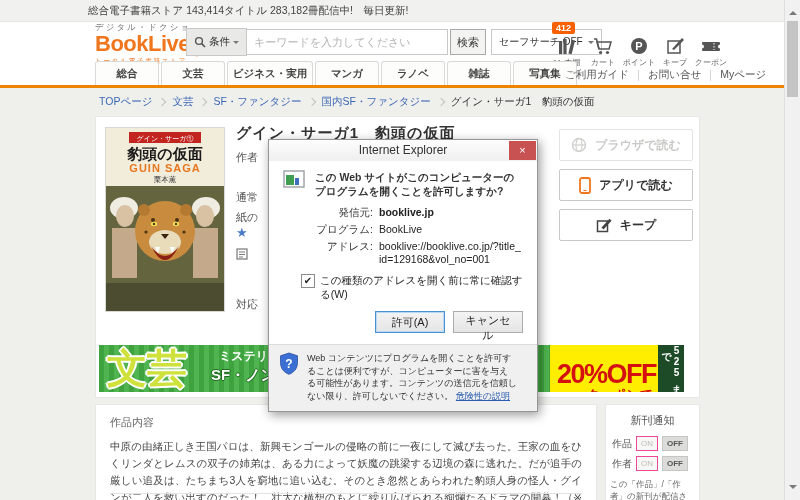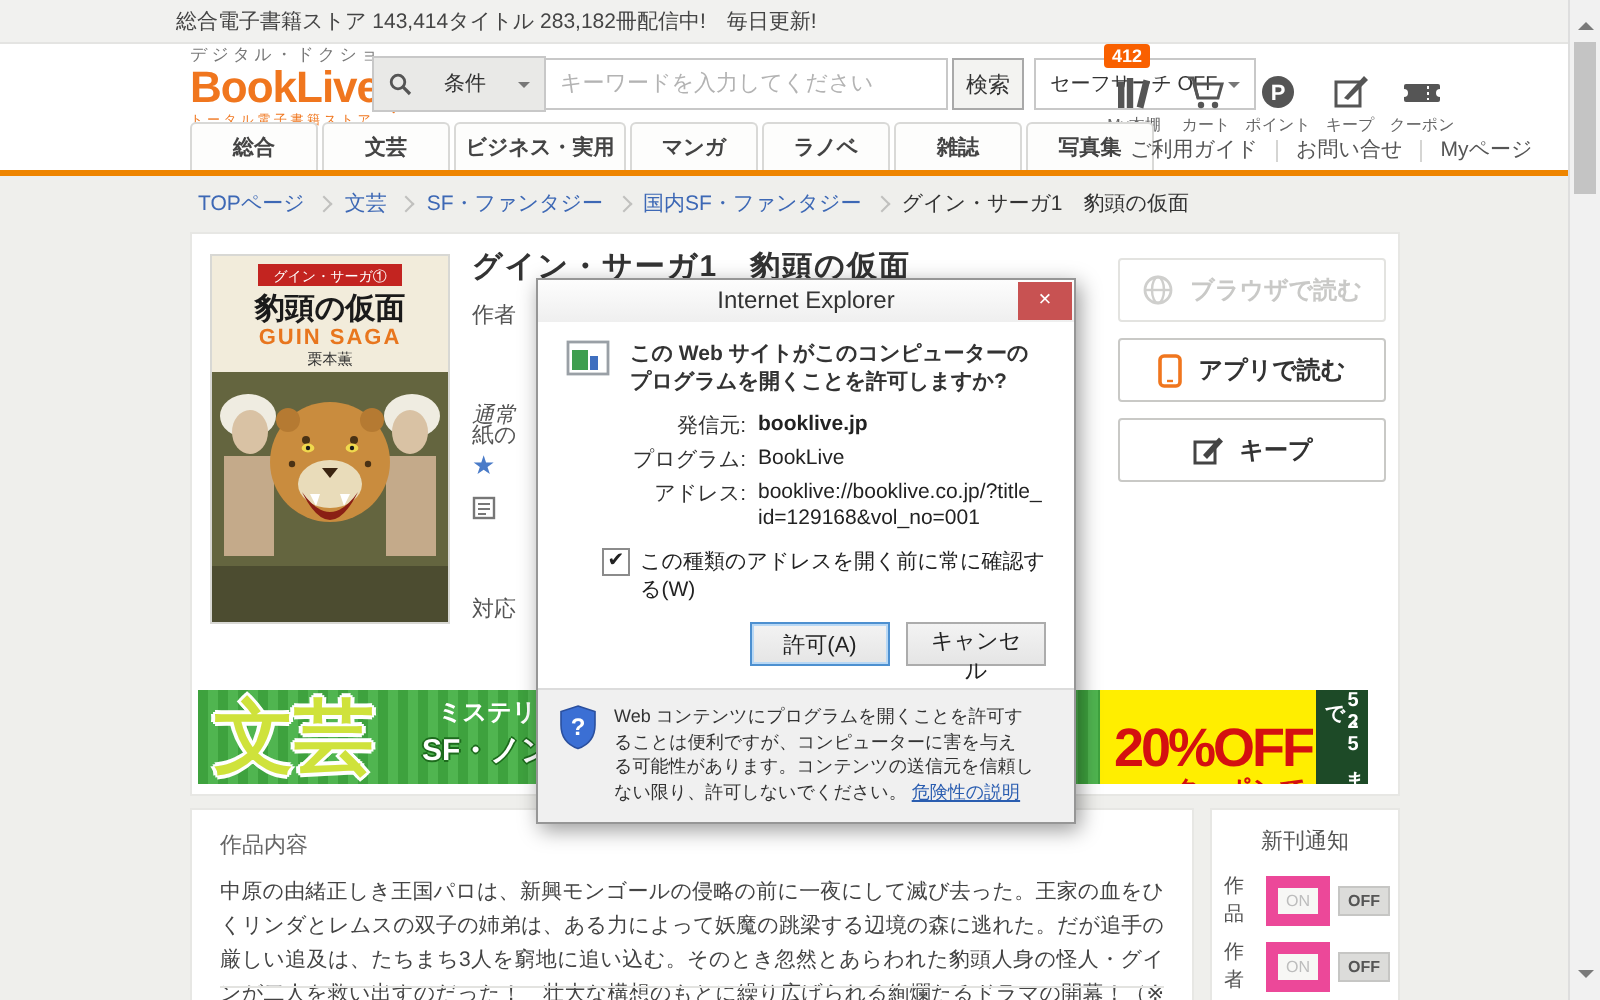--- a/index.html
+++ b/index.html
@@ -16,21 +16,21 @@
   .chev-down{width:5px;height:5px;border-right:1px solid #888;border-bottom:1px solid #888;transform:rotate(45deg);margin-top:-2px;}
 
   
   #header{left:0;top:22px;width:784px;height:52px;background:#fff;}
   .logo{left:95px;top:1px;line-height:1;cursor:pointer;}
   .logo-tagline{font-size:8.5px;color:#787878;letter-spacing:2px;margin-bottom:1px;}
   .logo-row{display:flex;align-items:flex-start;}
   .logo-name{font-size:22px;font-weight:bold;color:#f0761e;letter-spacing:-0.5px;}
   .logo-sub{font-size:6.5px;color:#f0761e;letter-spacing:1.8px;margin-top:1px;}
   .searchbar{left:186px;top:6px;display:flex;align-items:center;}
-  .cond-btn{height:26px;background:#e9e9e7;border:1px solid #c8c8c8;display:flex;align-items:center;gap:16px;padding:0 7px;font-size:10.5px;color:#333;cursor:pointer;}
+  .cond-btn{height:26px;background:#e9e9e7;border:1px solid #c8c8c8;display:flex;align-items:center;gap:3px;padding:0 7px;font-size:10.5px;color:#333;cursor:pointer;}
   .search-input{width:186px;height:24px;border:1px solid #c8c8c8;border-left:none;font-size:11px;padding:0 7px;outline:none;color:#333;}
   .search-input::placeholder{color:#b3b3b3;}
   .search-btn{height:26px;width:36px;margin-left:2px;background:#f3f3f1;border:1px solid #a9a9a9;font-size:11px;color:#333;cursor:pointer;}
   .safesearch{height:24px;border:1px solid #c8c8c8;background:#fff;font-size:10px;color:#333;display:flex;align-items:center;gap:5px;padding:0 7px;margin-left:5px;cursor:pointer;}
   .caret{width:0;height:0;border:3.5px solid transparent;border-top-color:#777;margin-top:4px;}
   .qicons{left:549px;top:0px;display:flex;}
   .qi{width:36px;text-align:center;cursor:pointer;position:relative;padding-top:15px;}
   .qi svg{display:block;margin:0 auto;}
   .qi-label{font-size:8px;color:#666;margin-top:2px;white-space:nowrap;}
   .badge{position:absolute;left:3px;top:0px;background:#f96000;color:#fff;font-size:9px;font-weight:bold;padding:1px 4px;border-radius:2px;line-height:10px;}
@@ -84,21 +84,21 @@
   #desccard{left:95px;top:404px;width:502px;height:110px;background:#fff;border:1px solid #e7e7e4;box-sizing:border-box;padding:10px 14px;}
   .desc-h{font-size:11px;color:#666;}
   .desc-p{margin-top:8px;font-size:10.5px;color:#444;line-height:17px;text-align:justify;}
   .desc-hr{position:absolute;left:14px;right:14px;top:88px;border-top:1px solid #e3e3e0;}
 
   
   #notify{left:605px;top:404px;width:95px;height:110px;background:#fff;border:1px solid #e7e7e4;box-sizing:border-box;padding:5px 4px;}
   .nf-h{text-align:center;font-size:11px;color:#555;margin:3px 0 8px;}
   .nf-row{display:flex;align-items:center;margin:0 0 5px 2px;font-size:10px;color:#555;gap:4px;}
   .tg{font-size:8px;padding:2px 4px;line-height:9px;cursor:pointer;}
-  .tg-on{color:#bdbdbd;background:#f7f7f5;border:6px solid #ec4899;}
+  .tg-on{color:#bdbdbd;background:#f7f7f5;border:1px solid #ec4899;}
   .tg-off{color:#555;background:#dcdcda;border:1px solid #c6c6c4;font-weight:bold;}
   .nf-note{font-size:8.5px;color:#666;line-height:12px;margin-top:7px;}
 
   
   #dialog{left:268px;top:139px;width:268px;background:#fff;border:1px solid #969696;box-shadow:2px 3px 10px rgba(0,0,0,.4);z-index:50;}
   .dlg-title{height:21px;background:linear-gradient(#fdfdfd,#efefef);text-align:center;font-size:12px;color:#333;line-height:21px;position:relative;}
   .dlg-close{position:absolute;right:1px;top:1px;width:27px;height:19px;background:#c85252;color:#fff;font-size:11px;text-align:center;line-height:19px;cursor:pointer;}
   .dlg-body{padding:9px 14px 0;}
   .dlg-msgrow{display:flex;gap:10px;}
   .dlg-msg{font-size:10.5px;color:#333;line-height:14px;width:202px;font-weight:bold;}
@@ -276,21 +276,21 @@
     <path d="M55 106 L63 106 L59 111 Z" fill="#3a2410"></path>
     <path d="M45 118 Q59 138 73 118 Q66 132 59 132 Q52 132 45 118 Z" fill="#8a1f14"></path>
     <path d="M49 119 L52 125 L54 119 Z" fill="#fff"></path>
       <path d="M64 119 L66 125 L69 119 Z" fill="#fff"></path>
     <rect x="0" y="155" width="118" height="28" fill="#4c4c30"></rect>
   </svg>
 
   <div class="abs booktitle">グイン・サーガ1　豹頭の仮面</div>
 
   <div class="abs frag" style="top:33px;">作者</div>
-  <div class="abs frag" style="top:83px;font-style:italic;">通常</div>
+  <div class="abs frag" style="top:73px;">通常</div>
   <div class="abs frag" style="top:93px;">紙の</div>
   <div class="abs frag-star">★</div>
   <div class="abs frag-rev">
     <svg width="12" height="12" viewBox="0 0 12 12">
       <rect x="1" y="1" width="10" height="10" fill="none" stroke="#777" stroke-width="1.2"></rect>
       <line x1="3" y1="4" x2="9" y2="4" stroke="#777" stroke-width="1"></line>
       <line x1="3" y1="6.5" x2="9" y2="6.5" stroke="#777" stroke-width="1"></line>
       <line x1="3" y1="9" x2="7" y2="9" stroke="#777" stroke-width="1"></line>
     </svg>
   </div>

